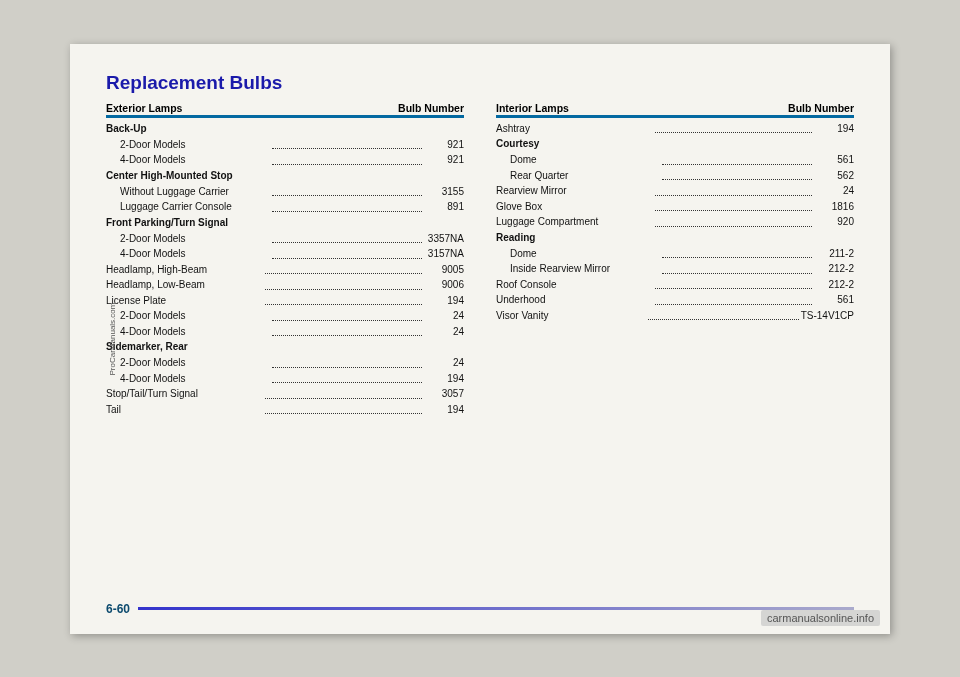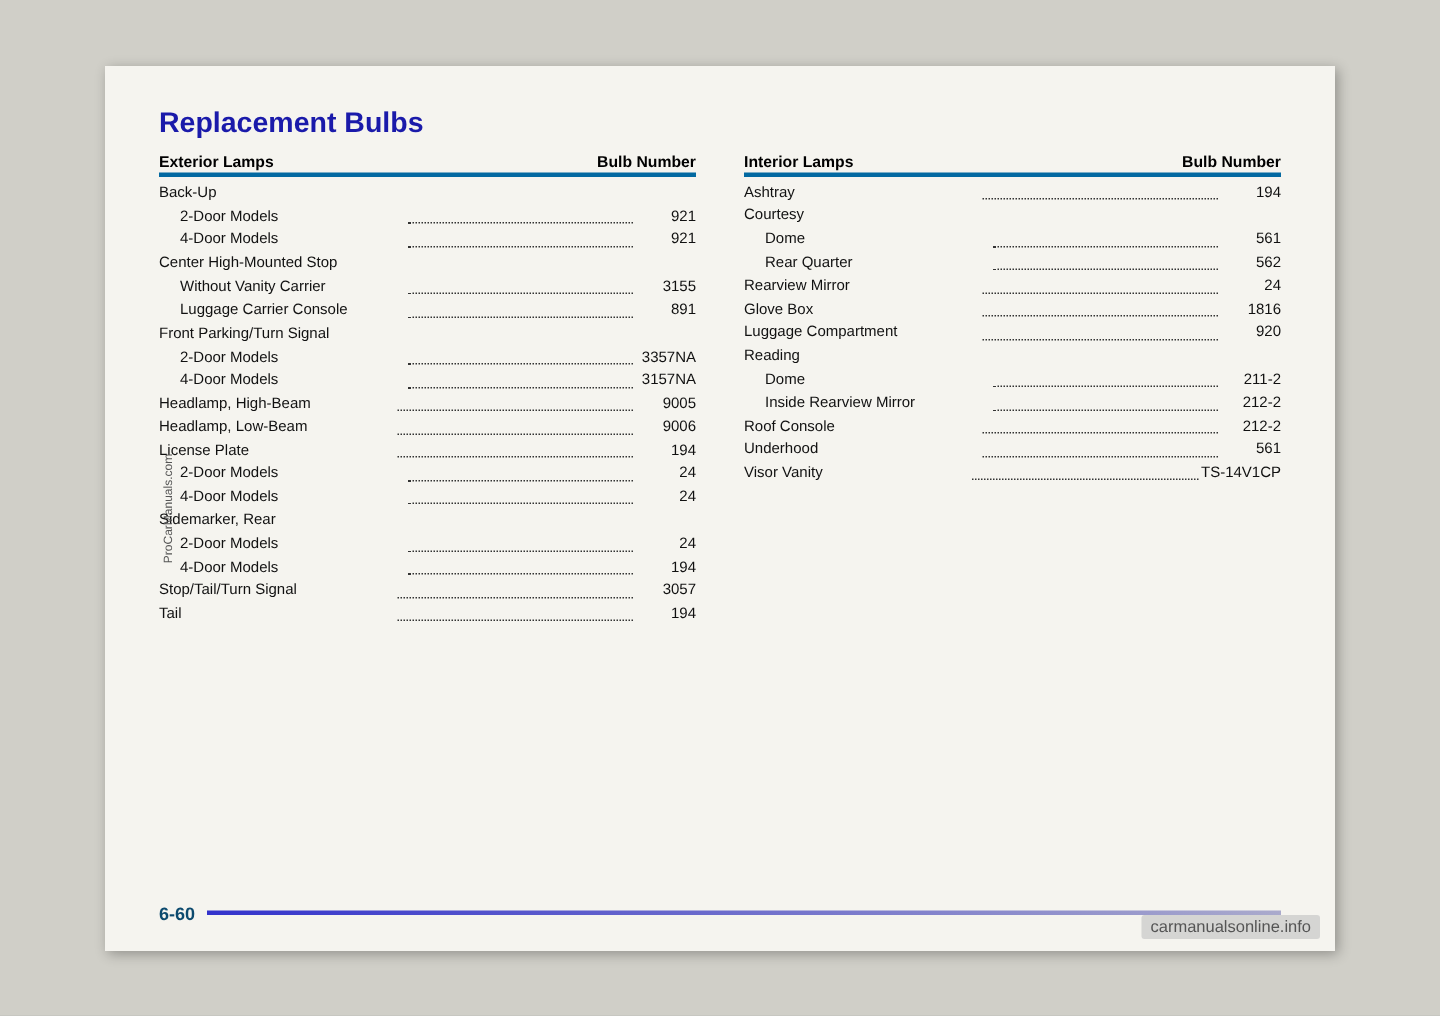--- a/index.html
+++ b/index.html
@@ -70,21 +70,21 @@
     .entry .label {
       flex: 1;
     }
     .entry .num {
       text-align: right;
       min-width: 40px;
       font-size: 10px;
     }
     .section-label {
       font-size: 10px;
-      font-weight: normal;
+      font-weight: bold;
       line-height: 1.6;
       color: #111;
     }
     .indent {
       padding-left: 14px;
     }
     .footer-bar {
       position: absolute;
       bottom: 18px;
       left: 36px;
@@ -143,21 +143,21 @@
               <span class="dot-line"></span>
               <span class="num">921</span>
             </div>
             <div class="entry indent">
               <span class="label">4-Door Models</span>
               <span class="dot-line"></span>
               <span class="num">921</span>
             </div>
             <div class="section-label">Center High-Mounted Stop</div>
             <div class="entry indent">
-              <span class="label">Without Vanity Carrier</span>
+              <span class="label">Without Luggage Carrier</span>
               <span class="dot-line"></span>
               <span class="num">3155</span>
             </div>
             <div class="entry indent">
               <span class="label">Luggage Carrier Console</span>
               <span class="dot-line"></span>
               <span class="num">891</span>
             </div>
             <div class="section-label">Front Parking/Turn Signal</div>
             <div class="entry indent">

